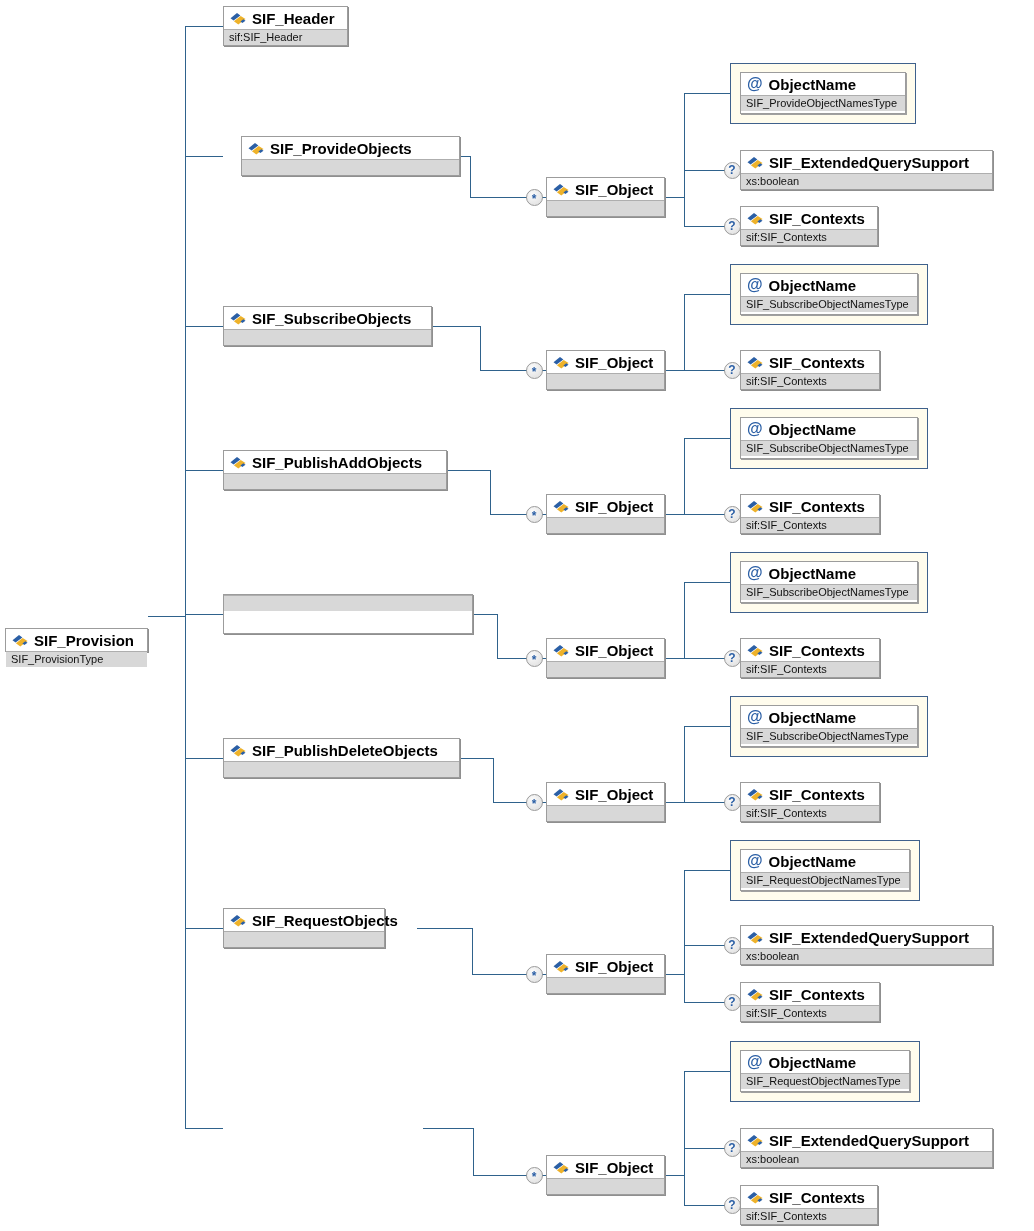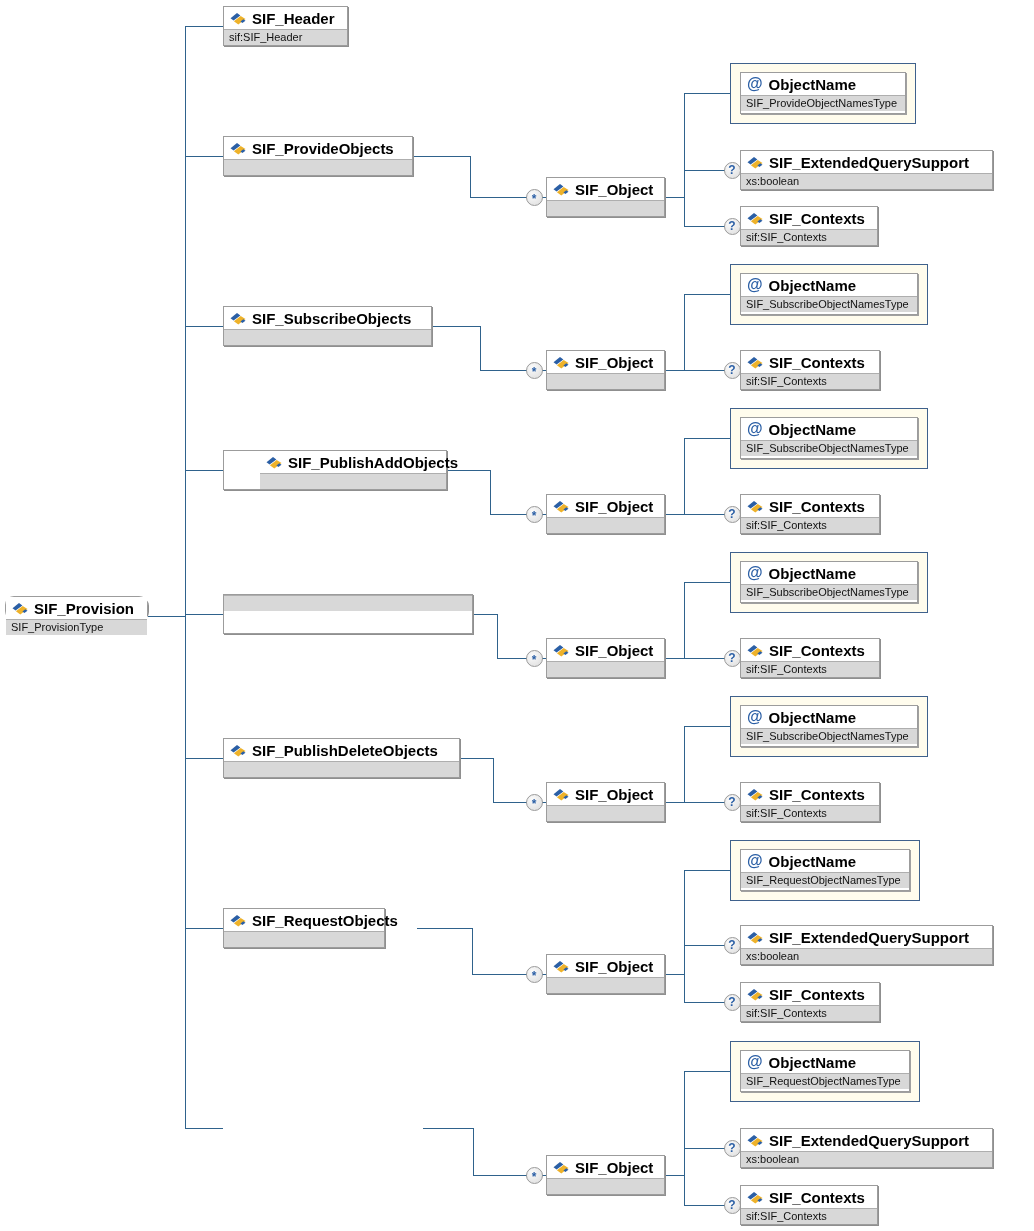--- a/index.html
+++ b/index.html
@@ -117,21 +117,21 @@
     <div class="seg" style="left: 665px; top: 974px; width: 19px; height: 1px;"></div>
     <div class="seg" style="left: 684px; top: 870px; width: 1px; height: 132px;"></div>
     <div class="seg" style="left: 684px; top: 870px; width: 46px; height: 1px;"></div>
     <div class="seg" style="left: 684px; top: 945px; width: 48px; height: 1px;"></div>
     <div class="seg" style="left: 684px; top: 1002px; width: 48px; height: 1px;"></div>
     <div class="seg" style="left: 665px; top: 1175px; width: 19px; height: 1px;"></div>
     <div class="seg" style="left: 684px; top: 1071px; width: 1px; height: 134px;"></div>
     <div class="seg" style="left: 684px; top: 1071px; width: 46px; height: 1px;"></div>
     <div class="seg" style="left: 684px; top: 1148px; width: 48px; height: 1px;"></div>
     <div class="seg" style="left: 684px; top: 1205px; width: 48px; height: 1px;"></div>
-    <div class="node" style="left: 5px; top: 596px; width: 143px; height: 24px; border-radius: 9px;">
+    <div class="node" style="left: 5px; top: 628px; width: 143px; height: 24px;">
       <div class="title">
         <svg viewBox="0 0 16 13" width="16" height="13" class="el-icon">
           <path d="M0.5 6.2 L7 1 L10.4 3.4 L3.6 8.6 Z" fill="#2b5fa5"></path>
           <path d="M3.9 9.3 L10.7 4.1 L15.5 7 L8.3 12.4 Z" fill="#eeb22a"></path>
           <path d="M10.4 9.6 L13.3 7.3 L15.5 8.8 L12.4 11.1 Z" fill="#2b5fa5"></path>
         </svg>
         <span>SIF_Provision</span>
       </div>
       <div class="band"><span>SIF_ProvisionType</span></div>
     </div>
@@ -139,21 +139,21 @@
       <div class="title">
         <svg viewBox="0 0 16 13" width="16" height="13" class="el-icon">
           <path d="M0.5 6.2 L7 1 L10.4 3.4 L3.6 8.6 Z" fill="#2b5fa5"></path>
           <path d="M3.9 9.3 L10.7 4.1 L15.5 7 L8.3 12.4 Z" fill="#eeb22a"></path>
           <path d="M10.4 9.6 L13.3 7.3 L15.5 8.8 L12.4 11.1 Z" fill="#2b5fa5"></path>
         </svg>
         <span>SIF_Header</span>
       </div>
       <div class="band"><span>sif:SIF_Header</span></div>
     </div>
-    <div class="node" style="left: 223px; top: 136px; width: 190px; height: 40px;">
+    <div class="node" style="left: 241px; top: 136px; width: 219px; height: 40px;">
       <div class="title">
         <svg viewBox="0 0 16 13" width="16" height="13" class="el-icon">
           <path d="M0.5 6.2 L7 1 L10.4 3.4 L3.6 8.6 Z" fill="#2b5fa5"></path>
           <path d="M3.9 9.3 L10.7 4.1 L15.5 7 L8.3 12.4 Z" fill="#eeb22a"></path>
           <path d="M10.4 9.6 L13.3 7.3 L15.5 8.8 L12.4 11.1 Z" fill="#2b5fa5"></path>
         </svg>
         <span>SIF_ProvideObjects</span>
       </div>
       <div class="band"></div>
     </div>
@@ -161,21 +161,21 @@
       <div class="title">
         <svg viewBox="0 0 16 13" width="16" height="13" class="el-icon">
           <path d="M0.5 6.2 L7 1 L10.4 3.4 L3.6 8.6 Z" fill="#2b5fa5"></path>
           <path d="M3.9 9.3 L10.7 4.1 L15.5 7 L8.3 12.4 Z" fill="#eeb22a"></path>
           <path d="M10.4 9.6 L13.3 7.3 L15.5 8.8 L12.4 11.1 Z" fill="#2b5fa5"></path>
         </svg>
         <span>SIF_SubscribeObjects</span>
       </div>
       <div class="band"></div>
     </div>
-    <div class="node" style="left: 223px; top: 450px; width: 224px; height: 40px; padding-left: 36px;">
+    <div class="node" style="left: 223px; top: 450px; width: 224px; height: 40px;">
       <div class="title">
         <svg viewBox="0 0 16 13" width="16" height="13" class="el-icon">
           <path d="M0.5 6.2 L7 1 L10.4 3.4 L3.6 8.6 Z" fill="#2b5fa5"></path>
           <path d="M3.9 9.3 L10.7 4.1 L15.5 7 L8.3 12.4 Z" fill="#eeb22a"></path>
           <path d="M10.4 9.6 L13.3 7.3 L15.5 8.8 L12.4 11.1 Z" fill="#2b5fa5"></path>
         </svg>
         <span>SIF_PublishAddObjects</span>
       </div>
       <div class="band"></div>
     </div>

